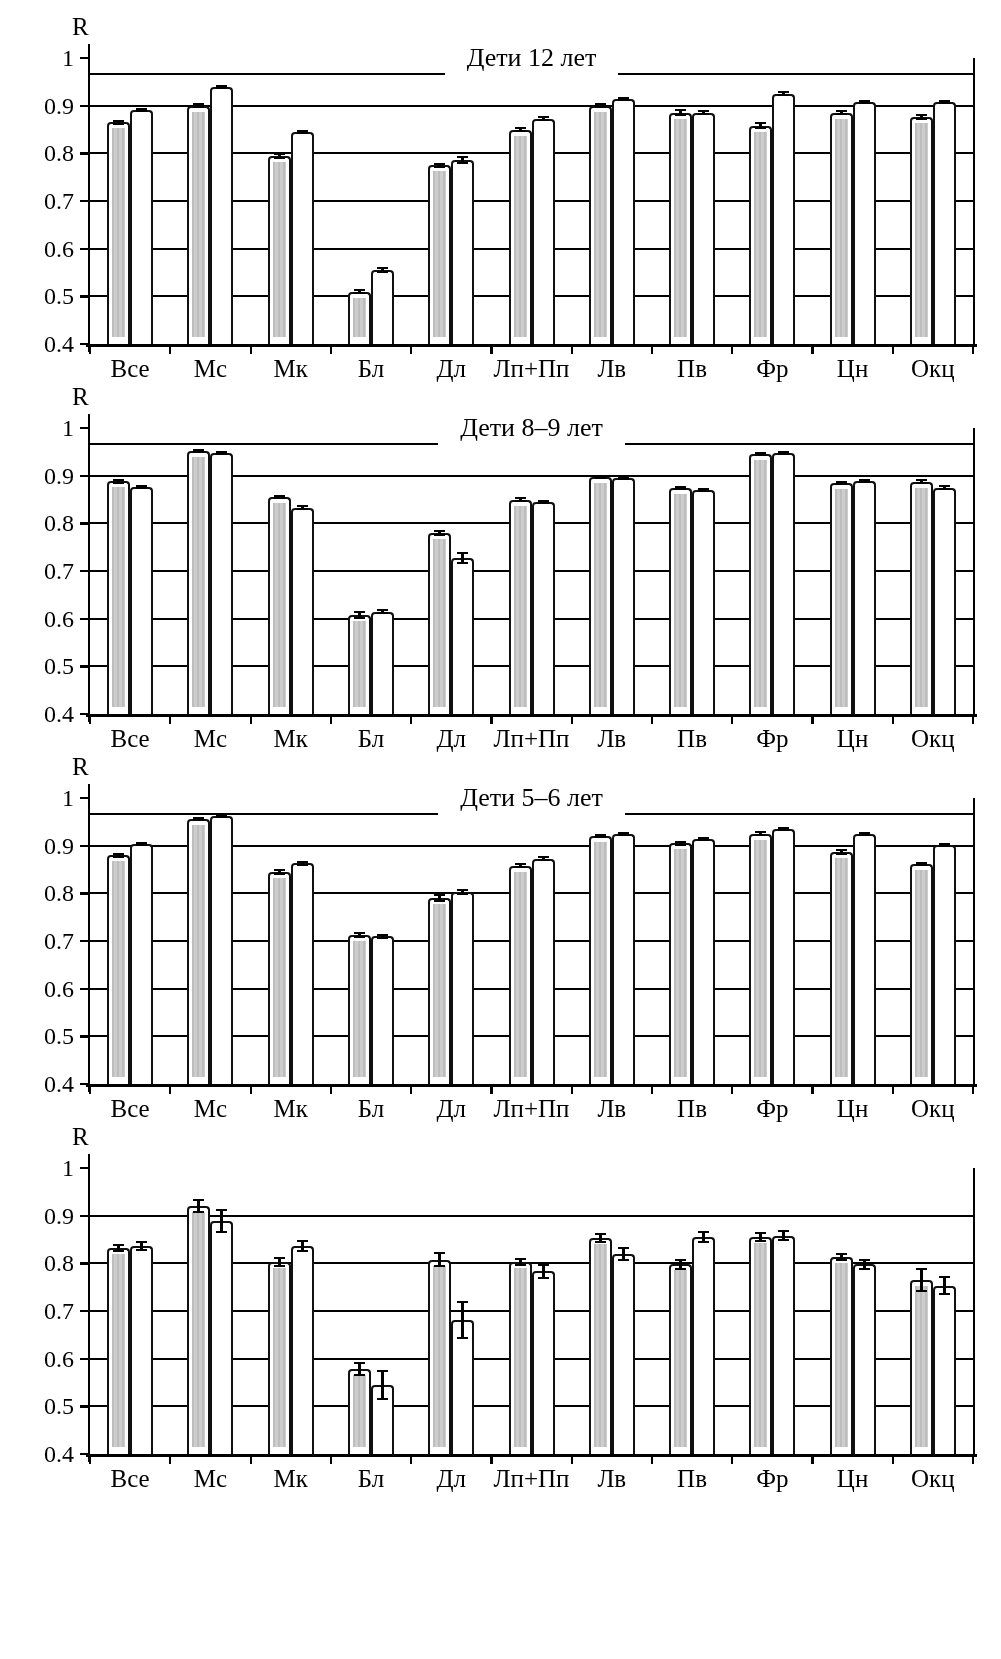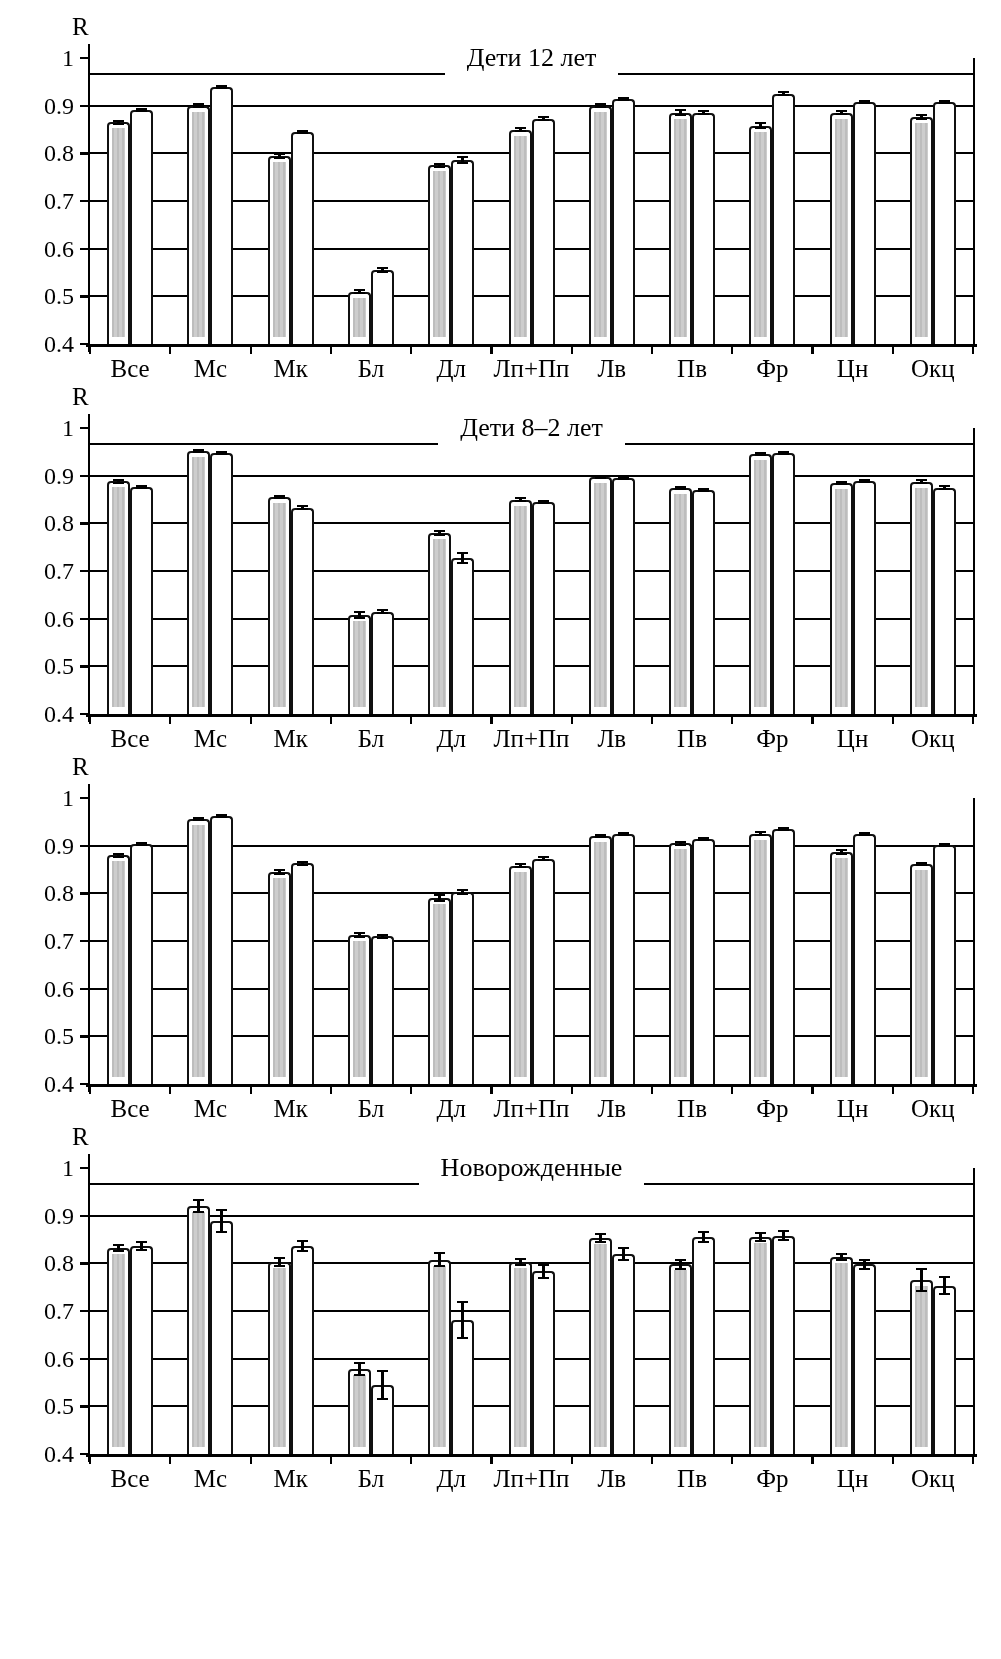--- a/index.html
+++ b/index.html
@@ -172,21 +172,21 @@
           <div class="cat-label" style="left: 642.182px; width: 80.2727px;">Фр</div>
           <div class="cat-label" style="left: 722.455px; width: 80.2727px;">Цн</div>
           <div class="cat-label" style="left: 802.727px; width: 80.2727px;">Окц</div>
         </div>
       </div>
       <div class="chart-block">
         <div class="r-label">R</div>
         <div class="plot">
           <div class="title-row">
             <div class="title-line"></div>
-            <div class="chart-title">Дети 8–2 лет</div>
+            <div class="chart-title">Дети 8–9 лет</div>
             <div class="title-line"></div>
           </div>
           <div class="gridline" style="top: 237.333px;"></div>
           <div class="gridline" style="top: 189.667px;"></div>
           <div class="gridline" style="top: 142px;"></div>
           <div class="gridline" style="top: 94.3333px;"></div>
           <div class="gridline" style="top: 46.6667px;"></div>
           <div class="axis-line"></div>
           <div class="right-line"></div>
           <div class="baseline"></div>
@@ -269,20 +269,25 @@
           <div class="cat-label" style="left: 481.636px; width: 80.2727px;">Лв</div>
           <div class="cat-label" style="left: 561.909px; width: 80.2727px;">Пв</div>
           <div class="cat-label" style="left: 642.182px; width: 80.2727px;">Фр</div>
           <div class="cat-label" style="left: 722.455px; width: 80.2727px;">Цн</div>
           <div class="cat-label" style="left: 802.727px; width: 80.2727px;">Окц</div>
         </div>
       </div>
       <div class="chart-block">
         <div class="r-label">R</div>
         <div class="plot">
+          <div class="title-row">
+            <div class="title-line"></div>
+            <div class="chart-title">Дети 5–6 лет</div>
+            <div class="title-line"></div>
+          </div>
           <div class="gridline" style="top: 237.333px;"></div>
           <div class="gridline" style="top: 189.667px;"></div>
           <div class="gridline" style="top: 142px;"></div>
           <div class="gridline" style="top: 94.3333px;"></div>
           <div class="gridline" style="top: 46.6667px;"></div>
           <div class="axis-line"></div>
           <div class="right-line"></div>
           <div class="baseline"></div>
           <div class="ytick" style="top: -1px;"></div>
           <div class="ytick-label" style="top: -12px;">1</div>
@@ -363,25 +368,20 @@
           <div class="cat-label" style="left: 481.636px; width: 80.2727px;">Лв</div>
           <div class="cat-label" style="left: 561.909px; width: 80.2727px;">Пв</div>
           <div class="cat-label" style="left: 642.182px; width: 80.2727px;">Фр</div>
           <div class="cat-label" style="left: 722.455px; width: 80.2727px;">Цн</div>
           <div class="cat-label" style="left: 802.727px; width: 80.2727px;">Окц</div>
         </div>
       </div>
       <div class="chart-block">
         <div class="r-label">R</div>
         <div class="plot">
-          <div class="title-row">
-            <div class="title-line"></div>
-            <div class="chart-title">Новорожденные</div>
-            <div class="title-line"></div>
-          </div>
           <div class="gridline" style="top: 237.333px;"></div>
           <div class="gridline" style="top: 189.667px;"></div>
           <div class="gridline" style="top: 142px;"></div>
           <div class="gridline" style="top: 94.3333px;"></div>
           <div class="gridline" style="top: 46.6667px;"></div>
           <div class="axis-line"></div>
           <div class="right-line"></div>
           <div class="baseline"></div>
           <div class="ytick" style="top: -1px;"></div>
           <div class="ytick-label" style="top: -12px;">1</div>

